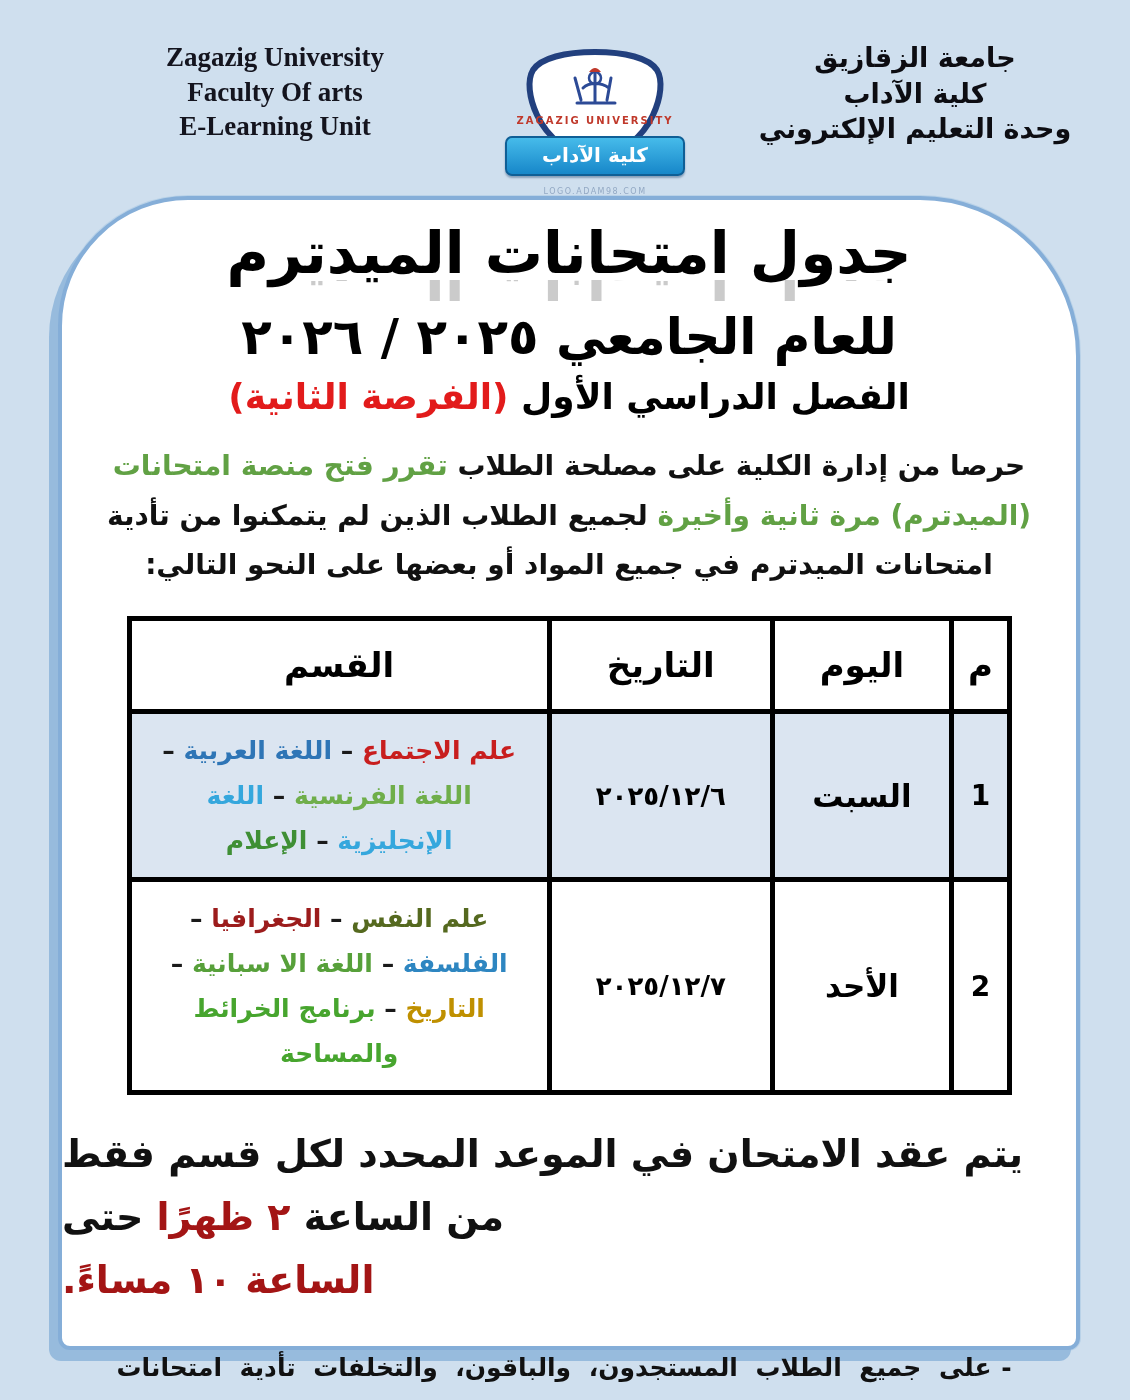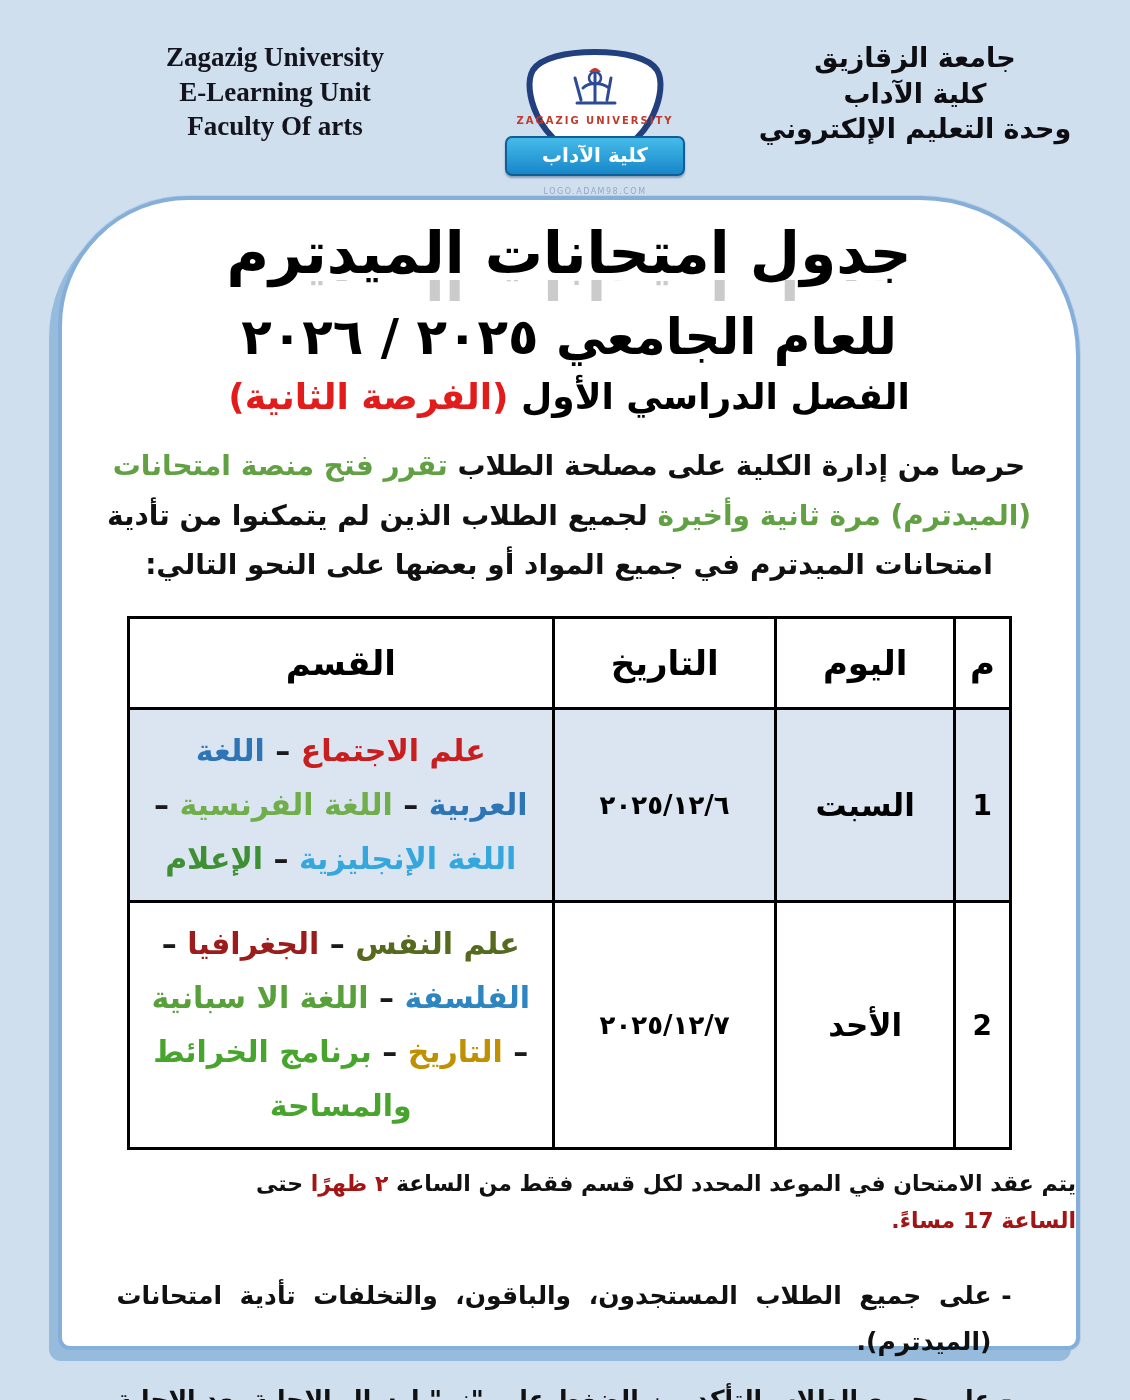--- a/index.html
+++ b/index.html
@@ -67,57 +67,57 @@
     width:935px;margin:24px auto 0;direction:rtl;text-align:center;
     font-size:28px;font-weight:bold;line-height:1.78;color:#111;
   }
 
   
   table.sched{
     width:885px;margin:26px auto 0;border-collapse:collapse;direction:rtl;
     border:2px solid #4a4a4a;
   }
   table.sched th, table.sched td{
-    border:3px solid #000000;vertical-align:middle;
+    border:5px solid #000000;vertical-align:middle;
   }
   table.sched th{
     font-size:34px;font-weight:bold;color:#000;padding:24px 8px;background:#ffffff;
   }
   td.c-num{font-size:28px;font-weight:bold;color:#000;width:52px;text-align:center;}
   td.c-day{font-size:31px;font-weight:bold;color:#000;width:185px;text-align:center;}
   td.c-date{font-size:26px;font-weight:bold;color:#000;width:230px;text-align:center;}
   td.c-dept{
-    width:418px;font-size:30px;font-weight:bold;line-height:1.8;
+    width:418px;font-size:25px;font-weight:bold;line-height:1.8;
     text-align:center;padding:14px 20px;
   }
   .sep{color:#1a1a1a;}
 
   
   .timing{
-    margin-top:16px;direction:rtl;text-align:right;
-    font-size:22px;font-weight:bold;line-height:1.65;color:#111;
+    margin-top:28px;direction:rtl;text-align:left;
+    font-size:38px;font-weight:bold;line-height:1.65;color:#111;
   }
   .bullets{
     width:905px;margin:34px auto 0;direction:rtl;
     font-size:25px;font-weight:bold;line-height:1.85;color:#111;
   }
   .bullet{display:flex;margin-bottom:12px;}
   .bullet .marker{width:30px;flex:none;text-align:center;}
   .bullet .btext{flex:1;text-align:justify;}
 </style>
 </head>
 <body>
 
 <div class="page">
 
   <div class="top-header">
     <div class="eng-block">
       <div>Zagazig University</div>
+      <div>Faculty Of arts</div>
       <div>E-Learning Unit</div>
-      <div>Faculty Of arts</div>
     </div>
 
     <div class="logo">
       <svg width="156" height="122" viewBox="0 0 156 122">
         <path d="M78,4 C48,4 24,10 16,22 C10,32 12,50 20,67 C30,89 52,107 78,114 C104,107 126,89 136,67 C144,50 146,32 140,22 C132,10 108,4 78,4 Z" fill="#ffffff" stroke="#22407e" stroke-width="6"></path>
         <path d="M58,30 L64,52 M78,22 L78,55 M94,30 L90,52 M66,40 C72,34 84,34 92,40 M60,55 L98,55" fill="none" stroke="#2c4a96" stroke-width="3" stroke-linecap="round"></path>
         <circle cx="78" cy="30" r="6" fill="none" stroke="#2c4a96" stroke-width="2.5"></circle>
         <path d="M72,24 q6,-8 12,0" fill="#c0392b"></path>
         <text x="78" y="76" text-anchor="middle" font-size="10" font-weight="bold" fill="#c0392b" letter-spacing="2">ZAGAZIG UNIVERSITY</text>
       </svg>
@@ -165,21 +165,21 @@
             <td class="c-num">2</td>
             <td class="c-day">الأحد</td>
             <td class="c-date">٢٠٢٥/١٢/٧</td>
             <td class="c-dept"><span style="color: rgb(85, 105, 31);">علم النفس</span><span class="sep"> – </span><span style="color: rgb(156, 28, 28);">الجغرافيا</span><span class="sep"> – </span><span style="color: rgb(46, 134, 193);">الفلسفة</span><span class="sep"> – </span><span style="color: rgb(87, 160, 58);">اللغة الا سبانية</span><span class="sep"> – </span><span style="color: rgb(191, 144, 0);">التاريخ</span><span class="sep"> – </span><span style="color: rgb(71, 165, 46);">برنامج الخرائط والمساحة</span></td>
           </tr>
         </tbody>
     </table>
 
     <div class="timing" id="timing">
         <div><span style="color: rgb(17, 17, 17);">يتم عقد الامتحان في الموعد المحدد لكل قسم فقط من الساعة </span><span style="color: rgb(163, 21, 21);">٢ ظهرًا</span><span style="color: rgb(17, 17, 17);"> حتى</span></div>
-        <div><span style="color: rgb(163, 21, 21);">الساعة 17 مساءً.</span></div>
+        <div><span style="color: rgb(163, 21, 21);">الساعة ١٠ مساءً.</span></div>
       </div>
 
     <div class="bullets" id="bullets">
         <div class="bullet">
           <div class="marker">-</div>
           <div class="btext"><span style="color: rgb(17, 17, 17);">على جميع الطلاب المستجدون، والباقون، والتخلفات تأدية امتحانات (الميدترم).</span></div>
         </div>
         <div class="bullet">
           <div class="marker">-</div>
           <div class="btext"><span style="color: rgb(17, 17, 17);">على جميع الطلاب التأكد من الضغط على "زر" إرسال الإجابة بعد الإجابة على جميع أسئلة الامتحان، والتأكد من الإجابة على الامتحانات من خلال الدخول مرة أخرى من نفس الموبيل أو التاب للتأكد من ظهور رسالة "</span></div>

